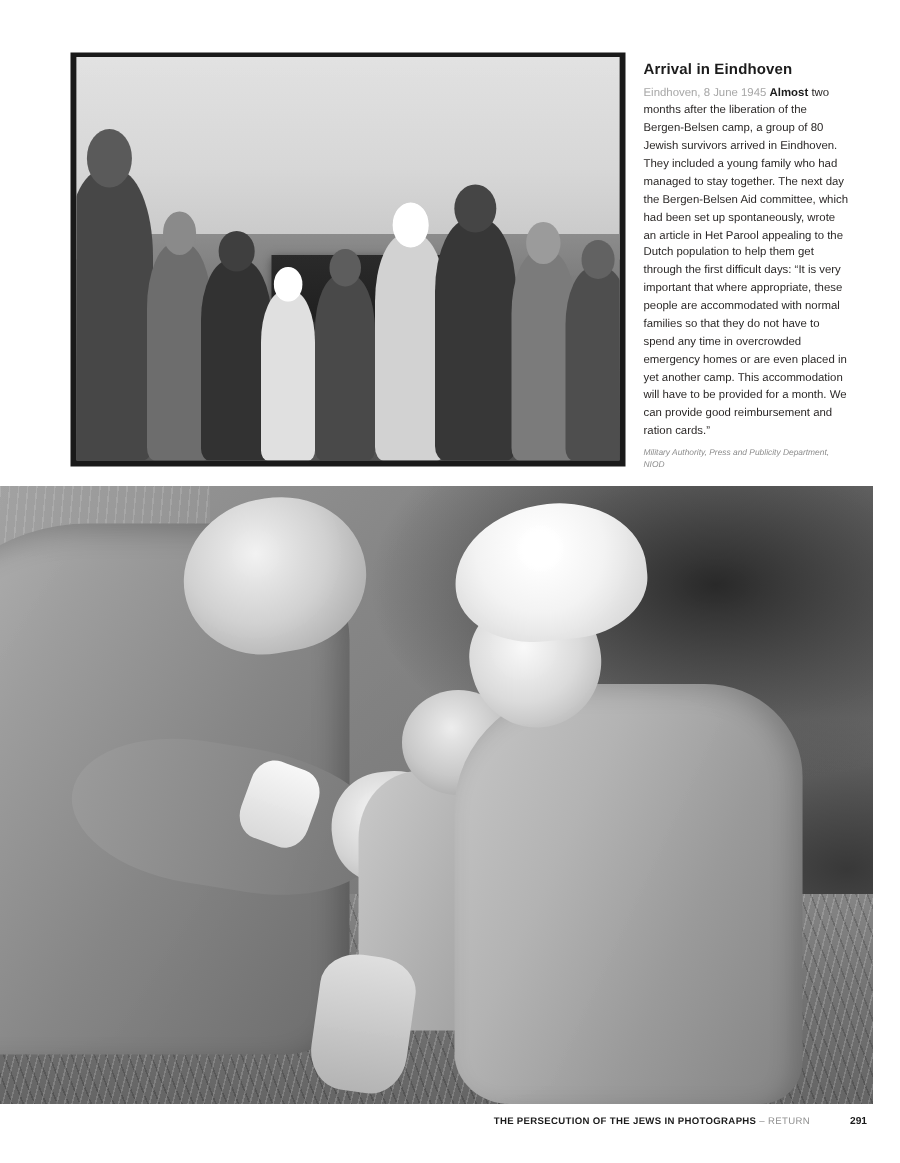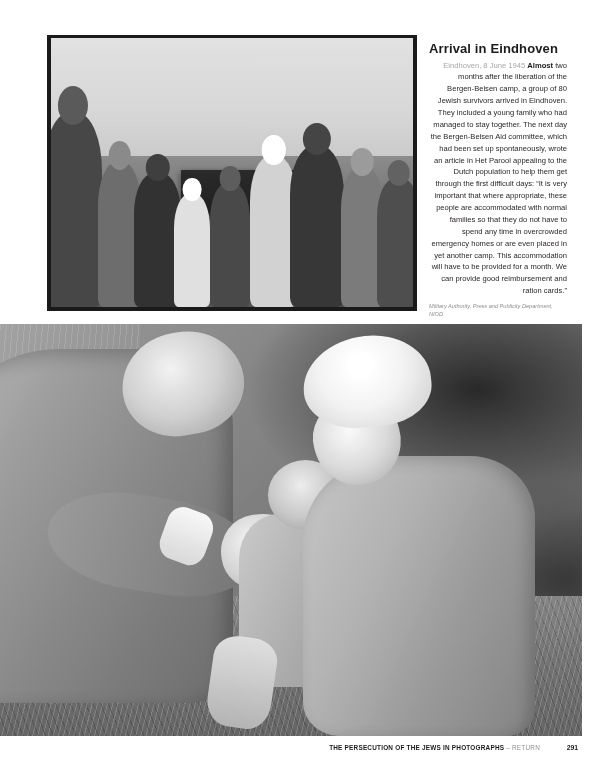--- a/index.html
+++ b/index.html
@@ -90,33 +90,33 @@
 
   
   .caption {
     position: absolute;
     left: 429px;
     top: 40px;
     width: 138px;
     color: #231f20;
   }
   .caption-title {
-    font-size: 13px;
+    font-size: 10px;
     font-weight: bold;
     line-height: 1.35;
     letter-spacing: .01em;
     margin: 0 0 2px 0;
     color: #1b1b1b;
   }
   .caption-body {
     font-size: 7.6px;
     line-height: 1.565;
     margin: 0;
     color: #2a2726;
-    text-align: right;
+    text-align: left;
   }
   .caption-place {
     color: #a6a6a6;
   }
   .caption-lead {
     font-weight: bold;
     color: #1b1b1b;
   }
   .caption-credit {
     font-size: 5.6px;

